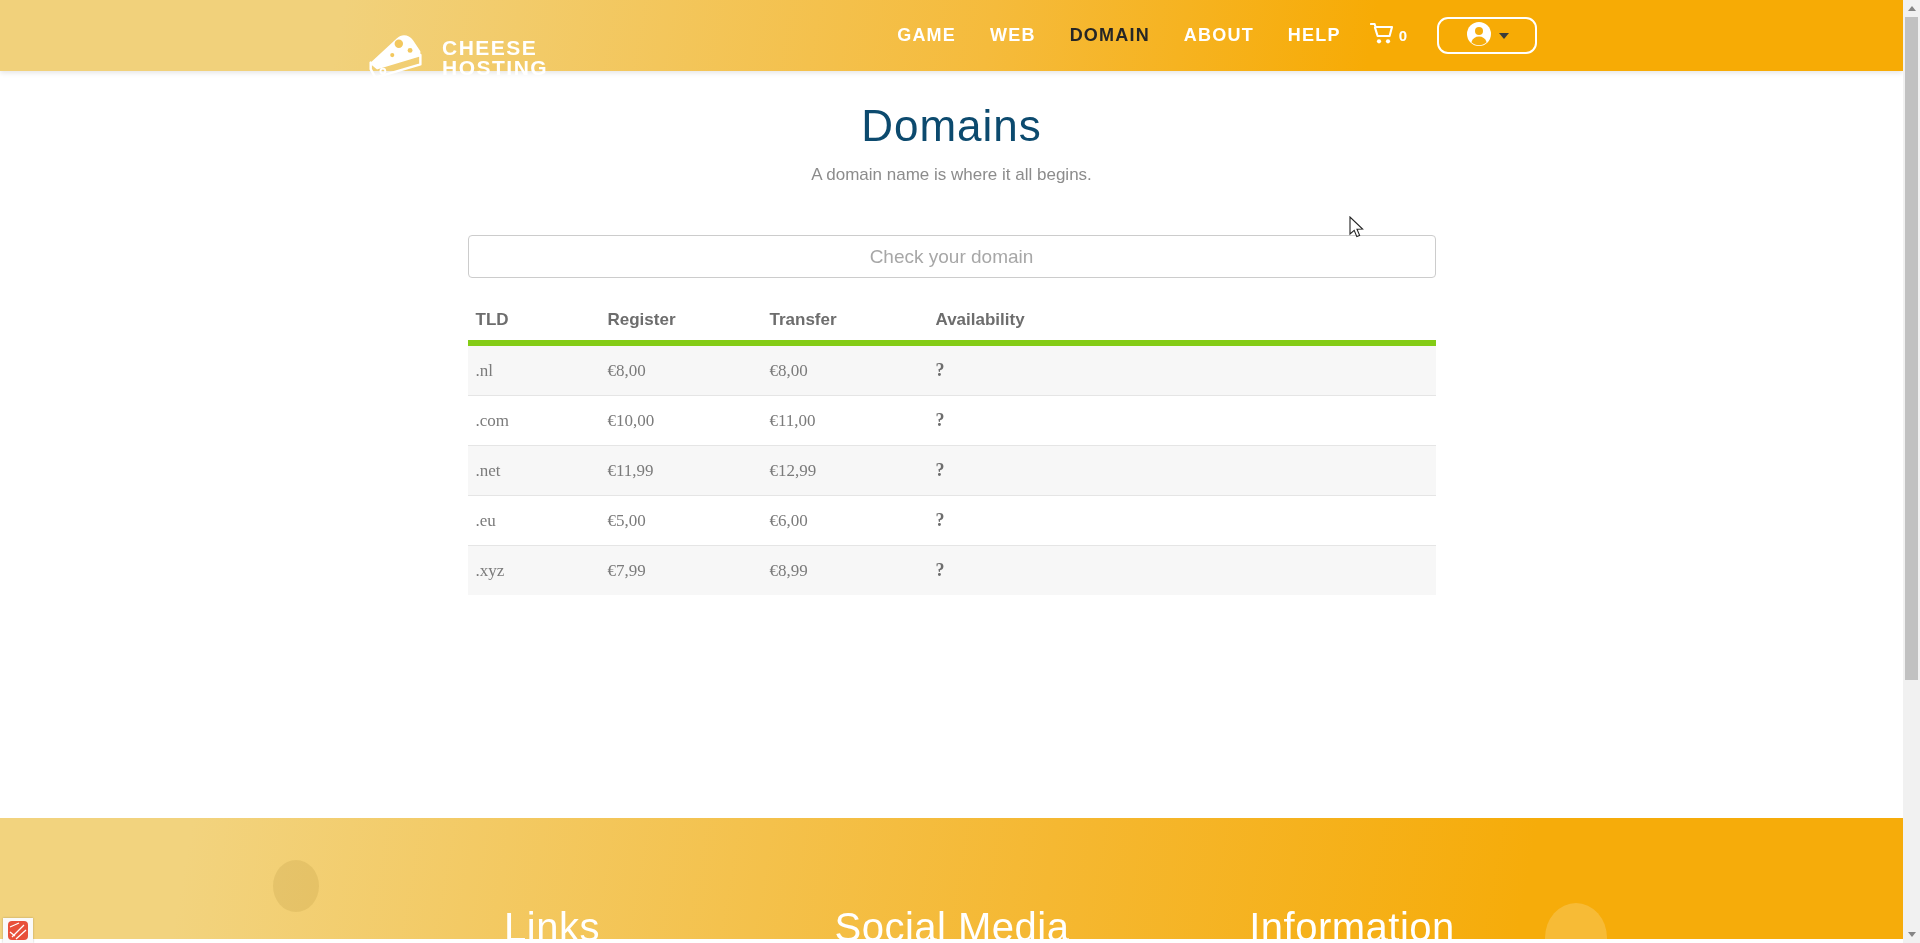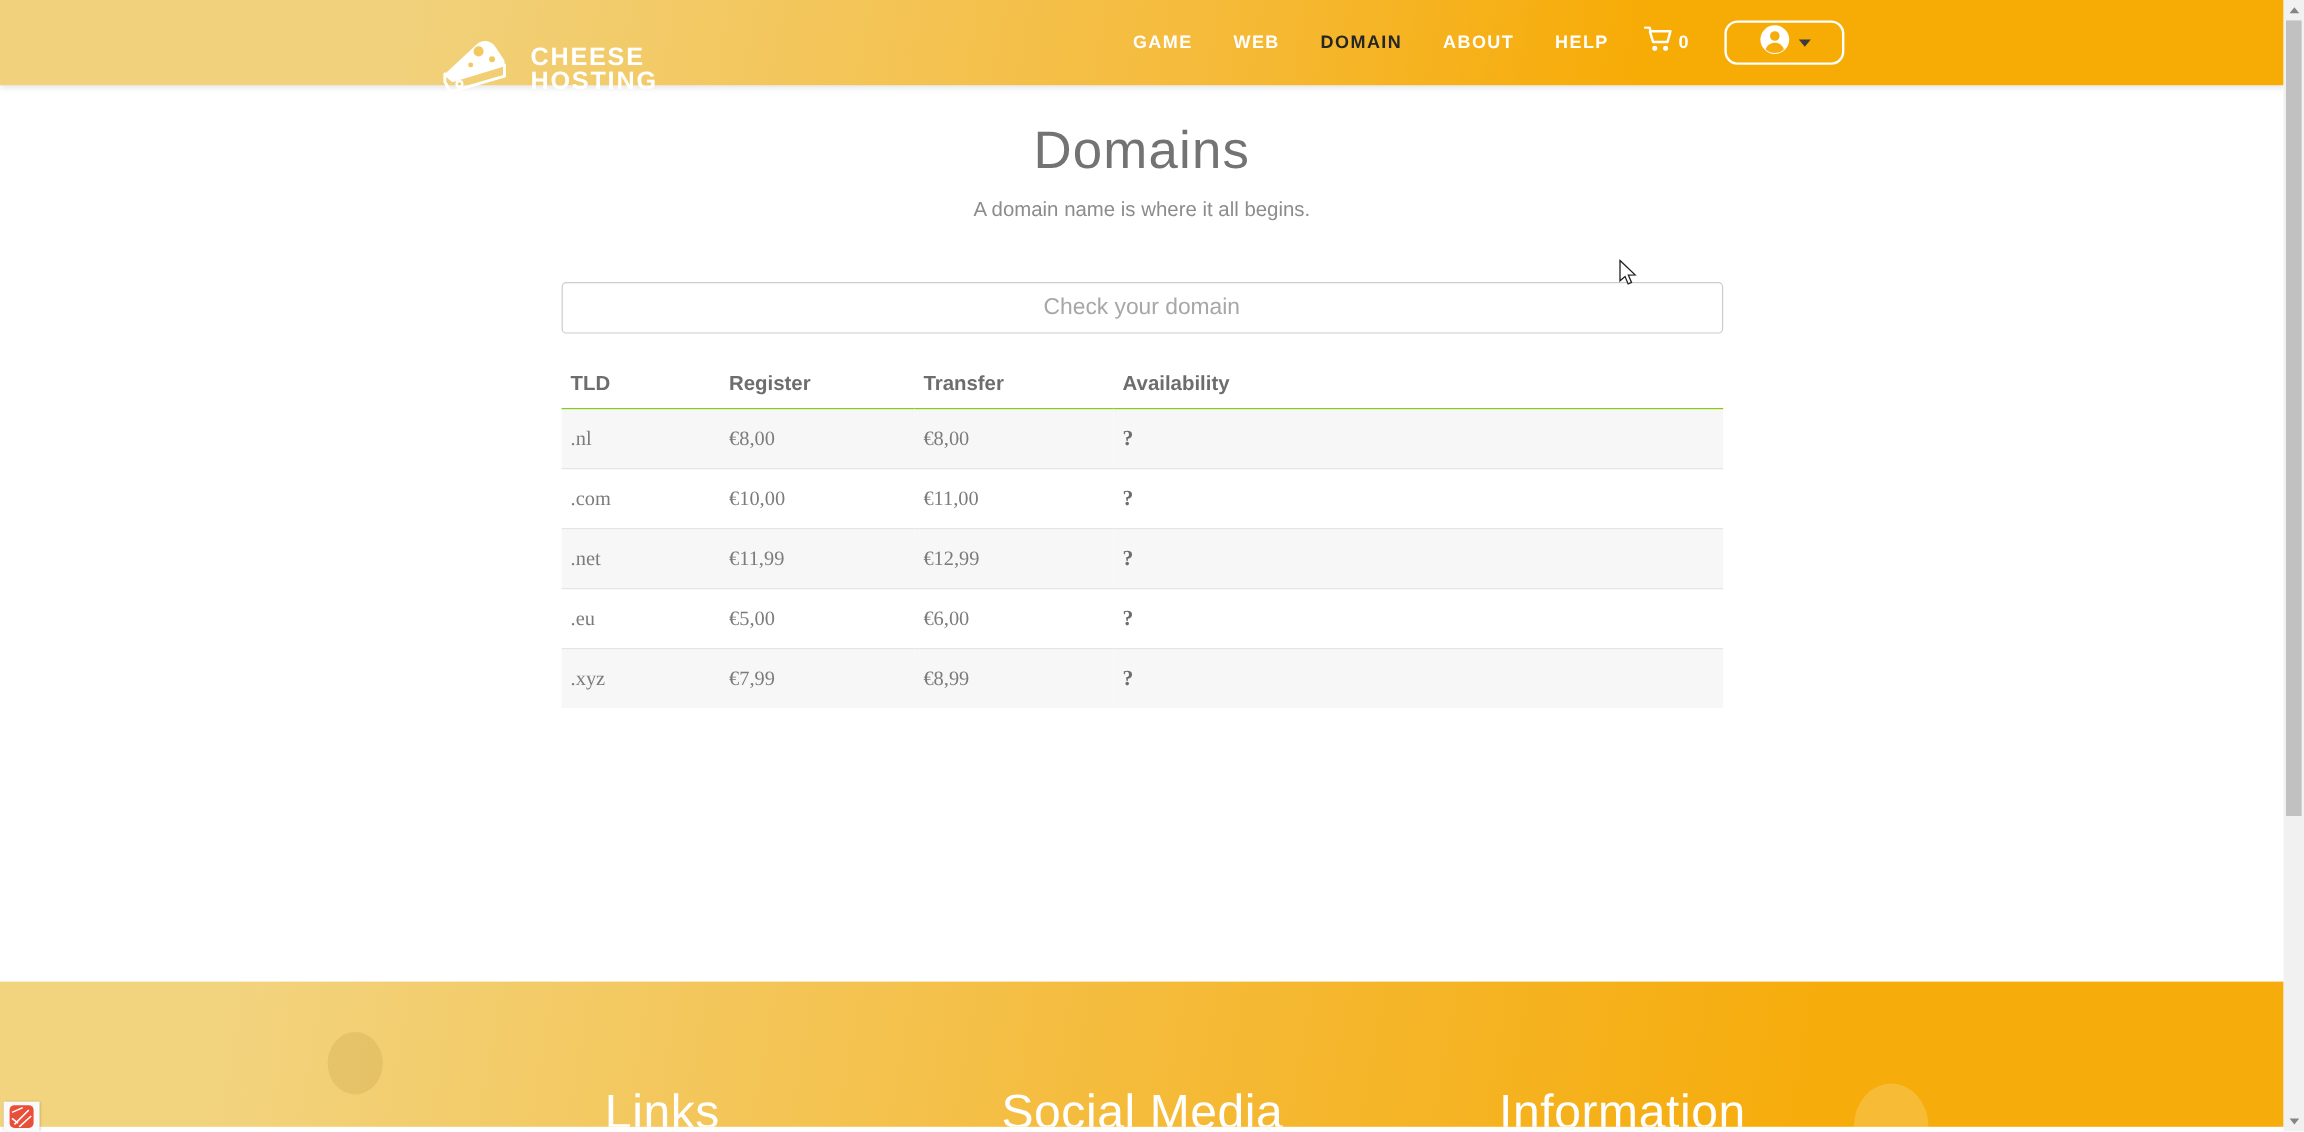--- a/index.html
+++ b/index.html
@@ -8,44 +8,44 @@
   .viewport { position:relative; width:1920px; height:943px; background:#fff; overflow:hidden; }
 
   
   .navbar { position:absolute; top:0; left:0; width:1903px; height:71px;
     background:linear-gradient(100deg,#f1d17b 18%,#f5bb3c 52%,#f7ab05 72%);
     box-shadow:0 2px 5px rgba(0,0,0,.10); z-index:5; }
   .nav-container { margin-left:366px; width:1171px; height:100%; display:flex; align-items:center; }
   .brand { display:flex; align-items:center; gap:16px; cursor:pointer;margin-top:44px; }
   .brand-text { color:#fff; font-weight:bold; font-size:21px; line-height:0.93; letter-spacing:1.5px; }
   .nav-links { margin-left:auto; display:flex; align-items:center; }
-  .nav-item { font-size:15px; font-weight:bold; letter-spacing:1.2px; color:#fff;
+  .nav-item { font-size:18px; font-weight:bold; letter-spacing:1.2px; color:#fff;
     padding:0 17px; text-decoration:none; cursor:pointer; }
   .nav-item.active { color:#262626; }
   .cart { display:flex; align-items:center; gap:5px; padding:0 12px; cursor:pointer; }
   .cart-count { color:#fff; font-size:15px; font-weight:bold; }
   .user-btn { margin-left:18px; width:100px; height:37px; border:2px solid #fff; border-radius:11px;
     background:transparent; display:flex; align-items:center; justify-content:center; gap:7px; cursor:pointer; }
   .caret-down { width:0; height:0; border-left:5px solid transparent; border-right:5px solid transparent;
     border-top:6px solid #3b3b3b; }
 
   
   .main { position:absolute; top:71px; left:0; width:1903px; }
   .container { width:968px; margin:0 auto; }
   .page-title { margin-top:30px; text-align:center; font-size:44px; font-weight:400;
-    color:#737373; letter-spacing:1px; }
+    color:#0c4a6e; letter-spacing:1px; }
   .page-subtitle { margin-top:14px; text-align:center; font-size:17px; color:#8c8c8c; }
   .domain-search { display:block; width:968px; height:43px; margin:50px auto 0;
     border:1px solid #cccccc; border-radius:4px; text-align:center; font-size:19px; color:#701a75;
     font-family:"Liberation Sans", sans-serif; outline:none; background:#fff; }
   .domain-search::placeholder { color:#a7a7a7; }
 
   table.tld-table { margin-top:22px; width:100%; border-collapse:collapse; }
   .tld-table th { text-align:left; padding:10px 8px; font-size:17px; color:#6d6d6d; font-weight:bold; }
-  .tld-table thead tr { border-bottom:1px solid #84cc16; }
+  .tld-table thead tr { border-bottom:6px solid #84cc16; }
   .tld-table td { padding:14px 8px; font-size:17px; color:#7b7b7b; }
   .tld-table tbody tr { border-top:1px solid #e5e5e5;font-family:Liberation Serif, serif; }
   .tld-table tbody tr:first-child { border-top:none; }
   .tld-table tbody tr:nth-child(odd) { background:#f7f7f7; }
   .tld-table td.avail { font-weight:bold; color:#6d6d6d; font-size:18px; }
   .col-tld{width:132px;} .col-reg{width:162px;} .col-tra{width:166px;} .col-ava{width:auto;}
 
   
   .footer { position:absolute; top:818px; left:0; width:1903px; height:121px;
     background:linear-gradient(100deg,#f2d37e 10%,#f5b832 55%,#f6ac0a 80%); overflow:hidden; }

